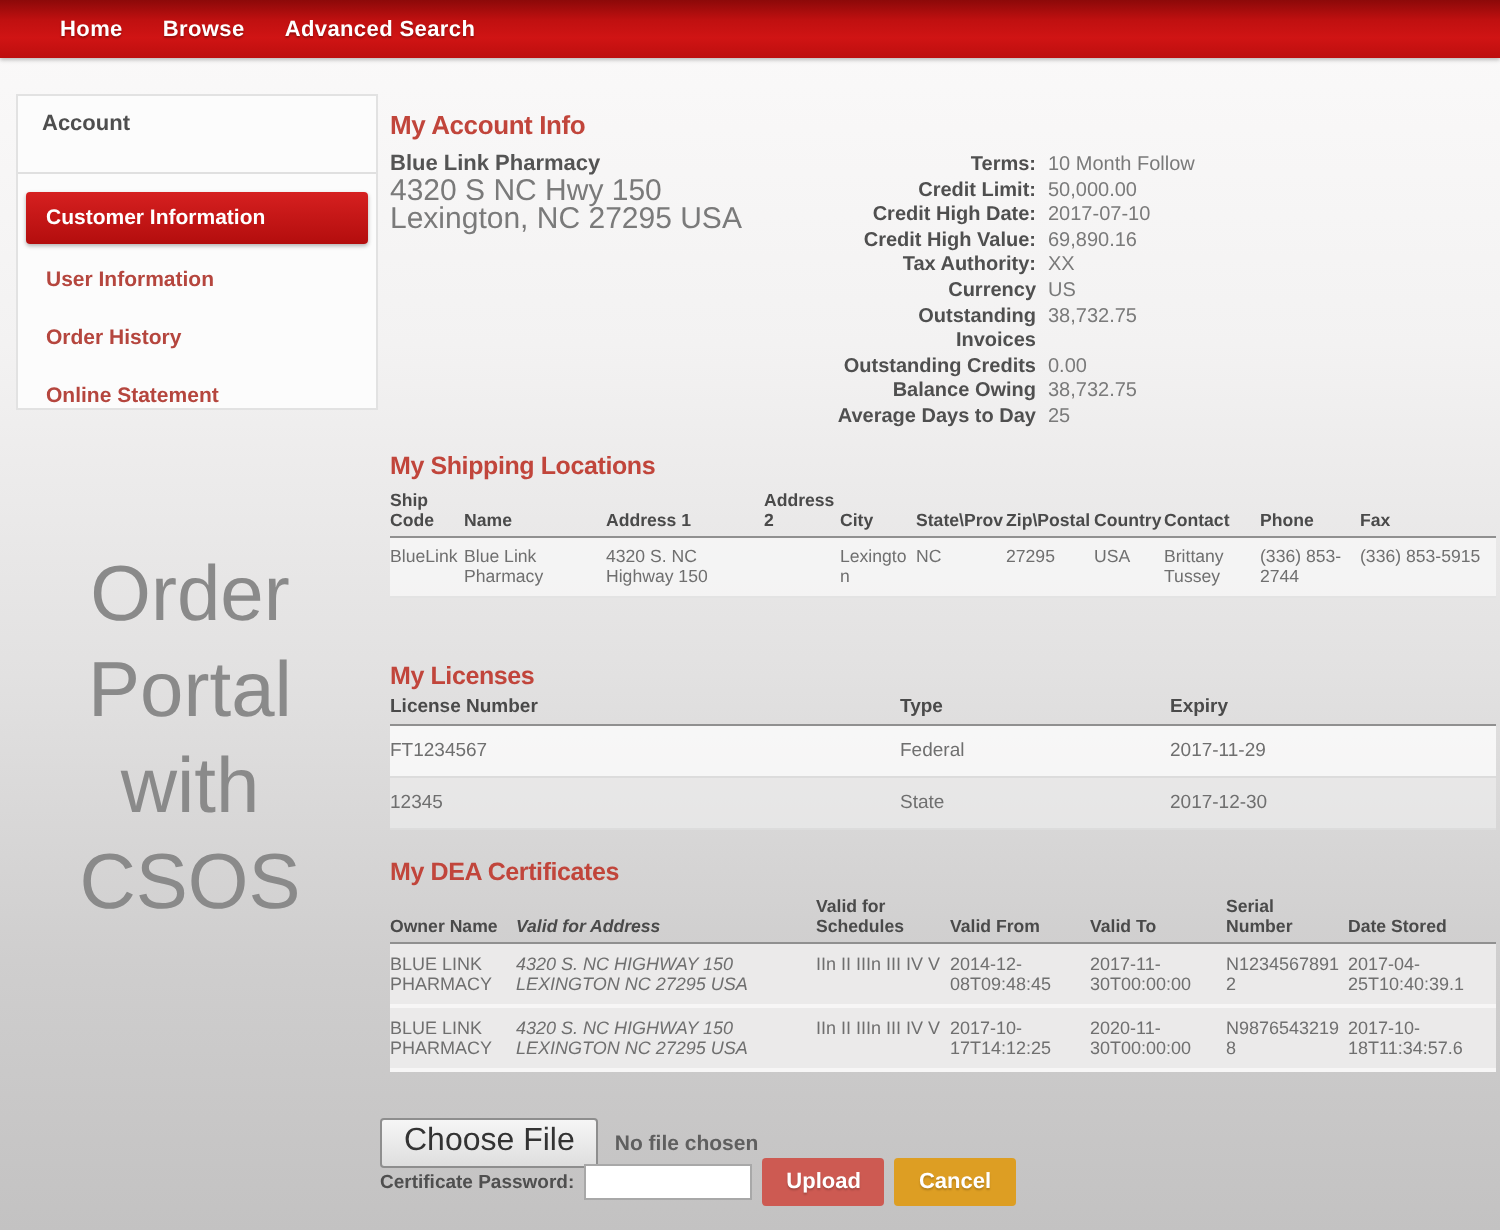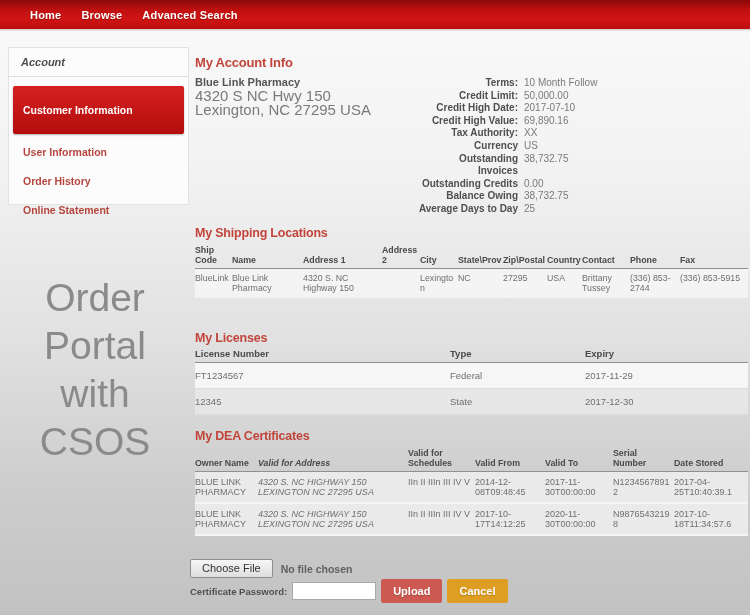--- a/index.html
+++ b/index.html
@@ -22,32 +22,31 @@
     color:#fff; font-size:11px; font-weight:700; letter-spacing:.2px;
     text-decoration:none; cursor:pointer; text-shadow:0 1px 1px rgba(0,0,0,.3);
   }
 
   
   .sidebar {
     position:absolute; left:8px; top:47px; width:181px; height:158px;
     background:#fcfcfc; border:1px solid #e2e2e2;
   }
   .sidebar-header {
-    padding:8px 12px 8px; font-size:11px; font-weight:700; color:#4e4e4e;
+    padding:8px 12px 18px; font-size:11px; font-weight:700; color:#4e4e4e;
     border-bottom:1px solid #e0e0e0;
-    font-style:italic;
   }
   .sidebar-items { padding:9px 4px 0; }
   .side-item {
     font-size:10.5px; font-weight:700; color:var(--link-red,#b5463e);
     padding:5px 10px; margin-bottom:7px; cursor:pointer; border-radius:2px;
   }
   .side-item.active {
     background:linear-gradient(180deg,#d62020,#b30d0d);
-    color:#fff; padding:18px 10px; box-shadow:0 1px 2px rgba(0,0,0,.3);
+    color:#fff; padding:7px 10px; box-shadow:0 1px 2px rgba(0,0,0,.3);
   }
 
   
   .watermark {
     position:absolute; left:5px; top:274px; width:180px; text-align:center;
     color:var(--watermark-grey,#8a8a8a); font-size:39px; line-height:48px; font-weight:400;
   }
 
   
   .sec-title {
@@ -112,21 +111,21 @@
   #dea-table th:nth-child(2),#dea-table td:nth-child(2){width:150px;font-style:italic;}
   #dea-table th:nth-child(3),#dea-table td:nth-child(3){width:67px;}
   #dea-table th:nth-child(4),#dea-table td:nth-child(4){width:70px;}
   #dea-table th:nth-child(5),#dea-table td:nth-child(5){width:68px;}
   #dea-table th:nth-child(6),#dea-table td:nth-child(6){width:61px;margin-left:40px;}
   #dea-table th:nth-child(7),#dea-table td:nth-child(7){width:74px;}
 
   
   .choose-row { position:absolute; left:190px; top:559px; display:flex; align-items:center; gap:8px; }
   .choose-btn {
-    font-size:11px; color:#333; padding:2px 11px 3px;
+    font-size:16px; color:#333; padding:2px 11px 3px;
     background:linear-gradient(180deg,#f6f6f6,#dedede);
     border:1px solid #8e8e8e; border-radius:2px; cursor:pointer;
     font-family:"Liberation Sans", sans-serif;
   }
   .no-file { font-size:10.5px; font-weight:700; color:#5f5f5f; }
   .pw-row { position:absolute; left:190px; top:579px; display:flex; align-items:center; }
   .pw-label { font-size:9.5px; font-weight:700; color:#4f4f4f; margin-right:5px; }
   .pw-input { width:84px; height:18px; border:1px solid #a8a8a8; background:#fff; font-size:10px; padding:0 3px; }
   .btn { border:none; border-radius:2px; color:#fff; font-weight:700; font-size:11px;
          padding:6px 12px; margin-left:5px; cursor:pointer; text-shadow:0 1px 1px rgba(0,0,0,.2);

